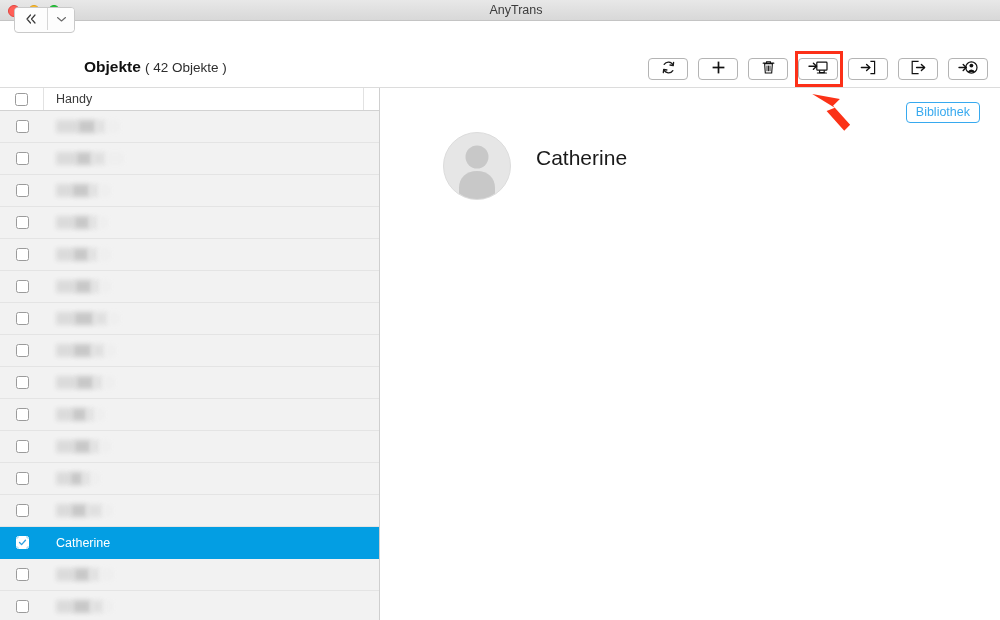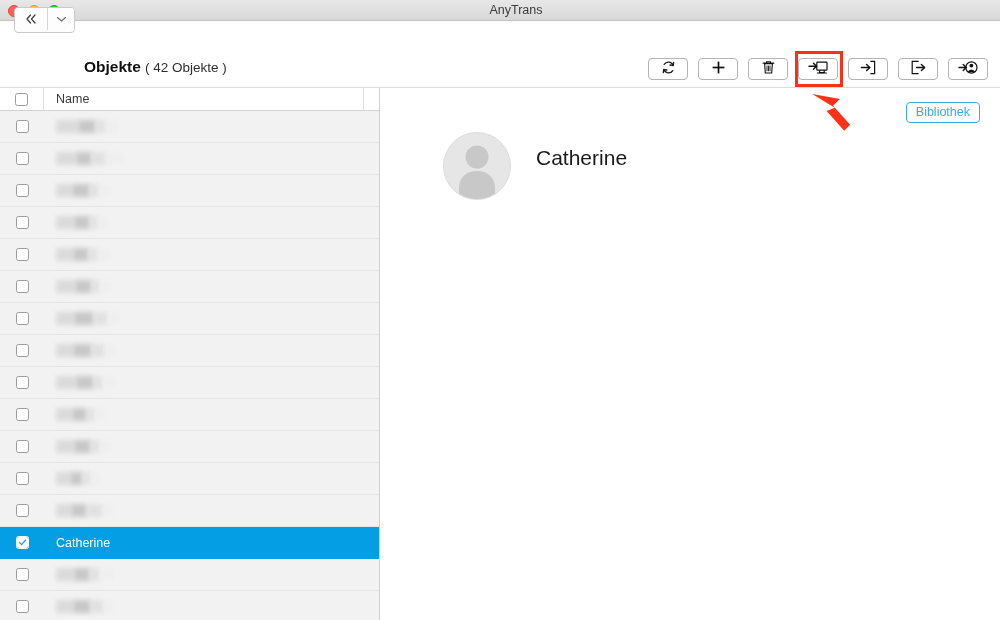--- a/index.html
+++ b/index.html
@@ -358,21 +358,21 @@
       <path d="M2 4 L23 20 L14.5 22.5 L30 44 L36.5 38.5 L21.5 18 L29 12 Z" fill="#fb3217" transform="rotate(-6 20 22)"></path>
     </svg>
   </div>
 
   <div class="list-pane">
     <div class="list-head">
       <div class="lh-check">
         <span class="chk"></span>
       </div>
       <div class="lh-name">
-        <span>Name</span>
+        <span>Handy</span>
       </div>
       <div class="lh-tail"></div>
     </div>
     <div id="list-rows">
         <div class="row">
           <div class="rc">
             <span class="chk"></span>
           </div>
           <div class="rn">
             <span style="display: flex;">

